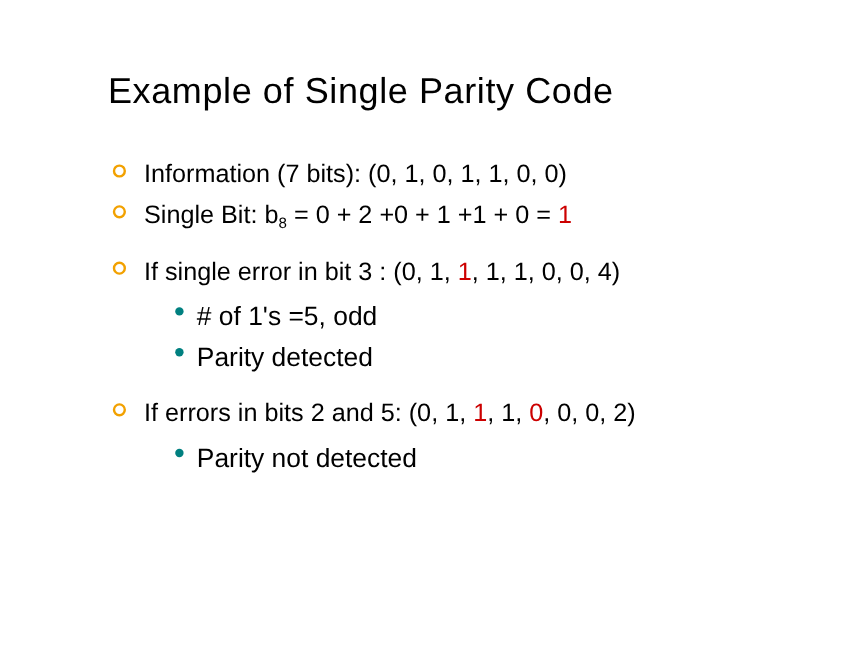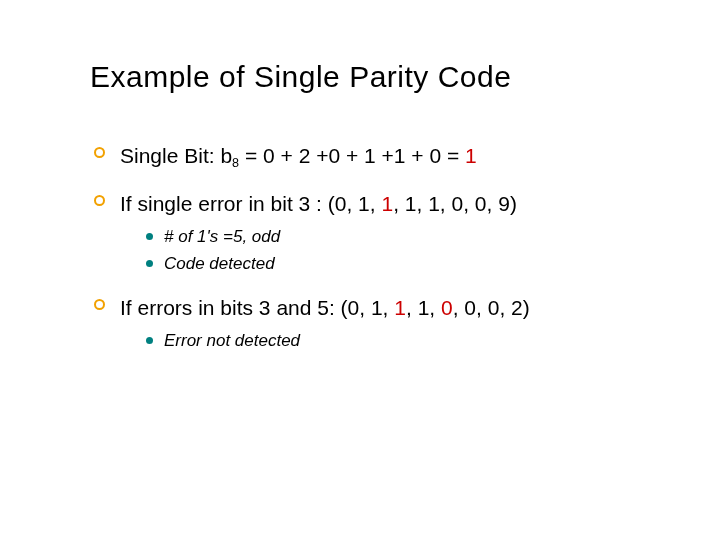--- a/index.html
+++ b/index.html
@@ -15,21 +15,21 @@
   .slide {
     width: 720px;
     height: 540px;
     box-sizing: border-box;
     padding: 60px 60px 40px 90px;
     position: relative;
   }
   .title {
     font-size: 30px;
     font-weight: 400;
-    margin: 0 0 48px 0;
+    margin: 0 0 38px 0;
     letter-spacing: 0.5px;
   }
   ul.top-list {
     list-style: none;
     padding: 0;
     margin: 0;
   }
   ul.top-list > li {
     position: relative;
     padding-left: 30px;
@@ -53,23 +53,22 @@
   }
   ul.sub-list {
     list-style: none;
     padding: 0;
     margin: 8px 0 10px 24px;
   }
   ul.sub-list > li {
     position: relative;
     padding-left: 20px;
     margin: 0 0 4px 0;
-    font-size: 17px;
+    font-size: 22px;
     line-height: 1.35;
-    font-style: italic;
   }
   ul.sub-list > li::before {
     content: "";
     position: absolute;
     left: 2px;
     top: 7px;
     width: 7px;
     height: 7px;
     background: #008080;
     border-radius: 50%;
@@ -79,36 +78,39 @@
 </style>
 </head>
 <body>
 
 <div class="slide">
 
   <h1 class="title">Example of Single Parity Code</h1>
 
   <ul class="top-list">
 
+    <li>
+      <span>Information (7 bits):  (0, 1, 0, 1, 1, 0, 0)</span>
+    </li>
 
     <li>
       <span>Single Bit: b</span><sub>8</sub><span> = 0 + 2 +0 + 1 +1 + 0 = </span><span class="red">1</span>
     </li>
 
 
     <li class="gap-above">
-      <span>If single error in bit 3 : (0, 1, </span><span class="red">1</span><span>, 1, 1, 0, 0, 9)</span>
+      <span>If single error in bit 3 : (0, 1, </span><span class="red">1</span><span>, 1, 1, 0, 0, 4)</span>
       <ul class="sub-list">
         <li><span># of 1's =5, odd</span></li>
-        <li><span>Code detected</span></li>
+        <li><span>Parity detected</span></li>
       </ul>
     </li>
 
     <li class="gap-above">
-      <span>If errors in bits 3 and 5: (0, 1, </span><span class="red">1</span><span>, 1, </span><span class="red">0</span><span>, 0, 0, 2)</span>
+      <span>If errors in bits 2 and 5: (0, 1, </span><span class="red">1</span><span>, 1, </span><span class="red">0</span><span>, 0, 0, 2)</span>
       <ul class="sub-list">
-        <li><span>Error not detected</span></li>
+        <li><span>Parity not detected</span></li>
       </ul>
     </li>
 
   </ul>
 
 </div>
 
 </body></html>

